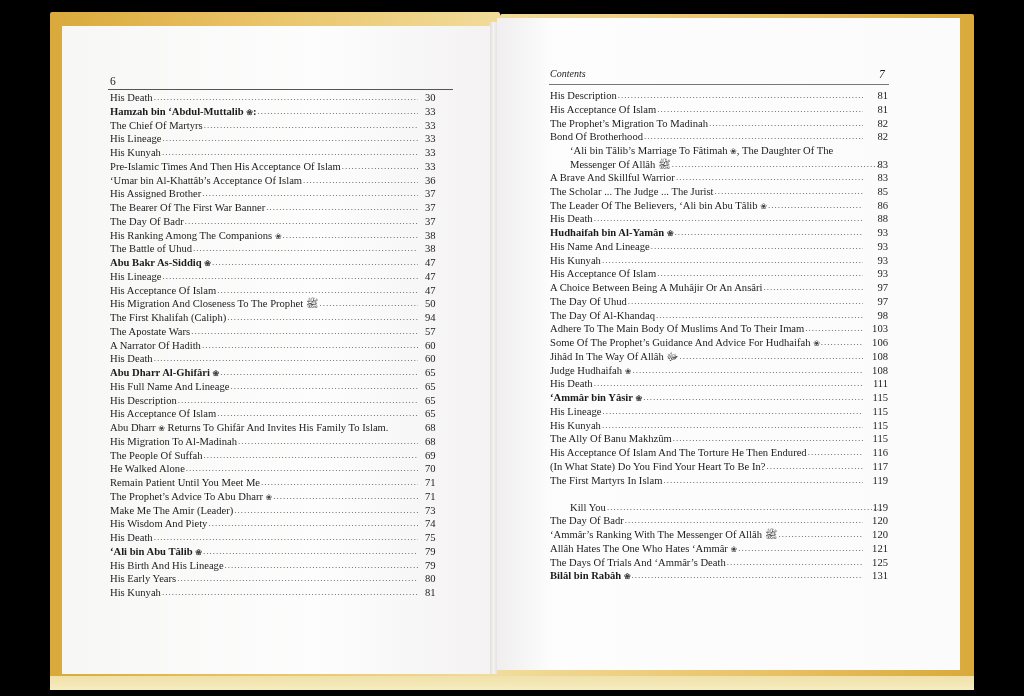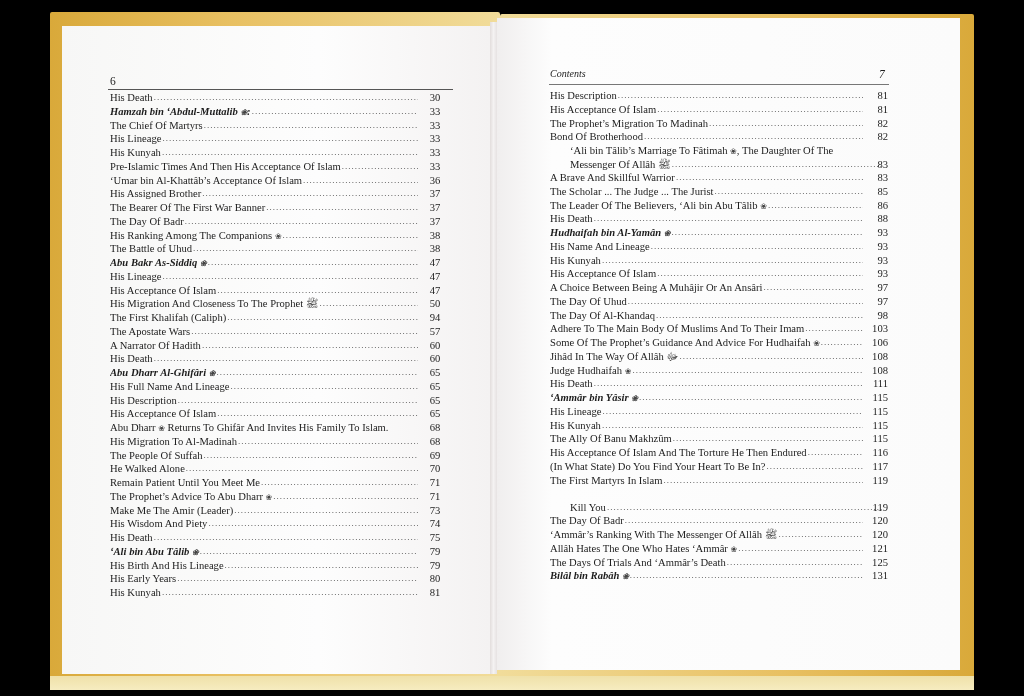--- a/index.html
+++ b/index.html
@@ -25,30 +25,30 @@
   .hdr .ttl { position:absolute; font-style:italic; white-space:nowrap; }
   .rule { position:absolute; height:1px; background:#555; }
 
   .toc { position:absolute; }
   .row { position:relative; height:13.75px; font-size:10.6px; line-height:13.75px; white-space:nowrap; }
   .row .label { position:absolute; left:0; top:0; overflow:hidden; display:flex; }
   .row .txt { flex:0 0 auto; background:transparent; padding-right:1px; }
   .row .dots { flex:1 1 auto; overflow:hidden; color:#333; letter-spacing:1px; font-size:9px; }
   .row .dots::after { content:"...................................................................................................................................................................................................................................................."; }
   .row .pg { position:absolute; top:0; }
-  .row.bold .txt { font-weight:bold;font-style:italic; }
+  .row.bold .txt { font-weight:bold; }
   .row.two { height:27px;margin-left:20px; }
   .row.two .l1 { position:absolute; left:0; top:0; text-align:justify; }
   .row.two .label { top:13.5px; }
   .row.two .pg { top:13.5px; }
   .sym { font-size:8px; color:#444; }
 
   .left-toc { left:110px; top:91px; width:335px; }
   .left-toc .label { width:308px; }
-  .left-toc .pg { right:0; width:20px; text-align:center; }
+  .left-toc .pg { right:0; width:20px; text-align:left; }
   .right-toc { left:550px; top:89px; width:338px; }
   .right-toc .label { width:313px; }
   .right-toc .pg { right:0; width:24px; text-align:right; }
   .right-toc .row.two .l1 { width:313px; }
 </style>
 </head>
 <body>
 
 <div class="book">
   <div class="cover-left"></div>

